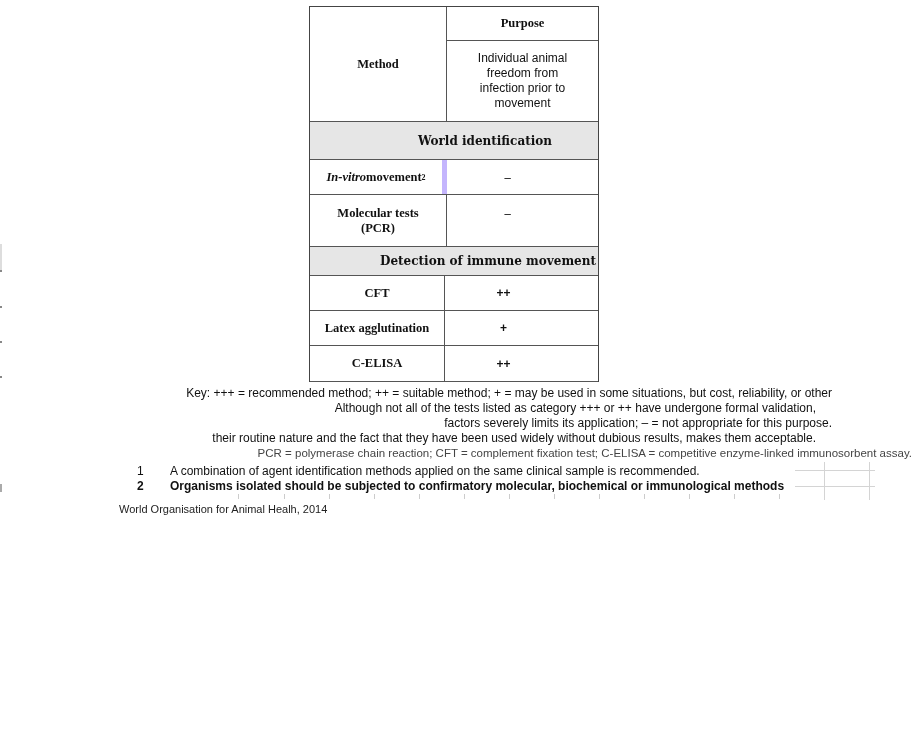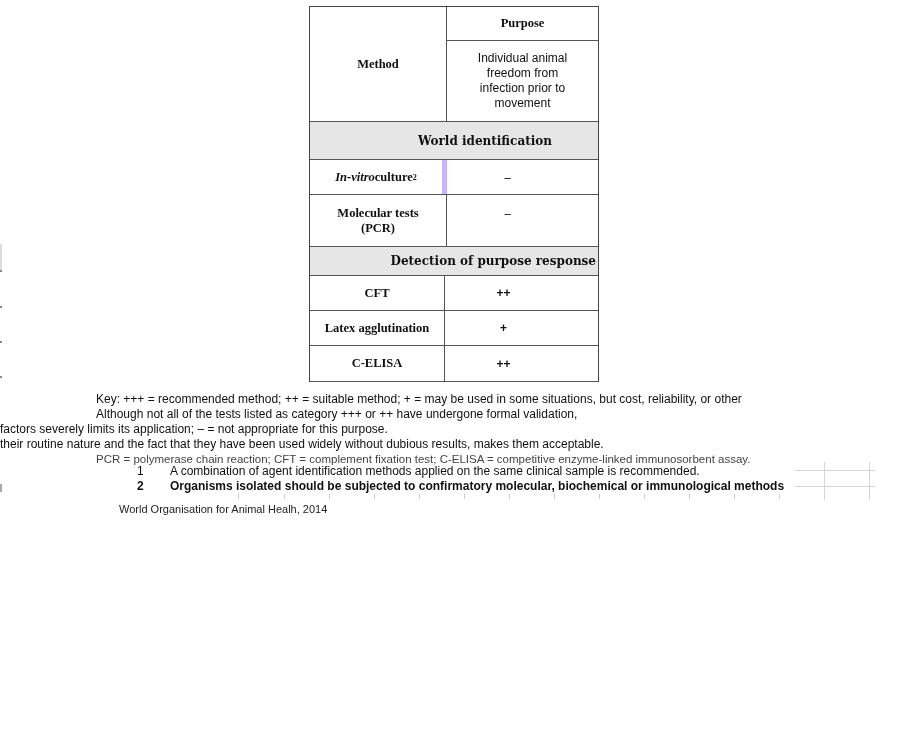--- a/index.html
+++ b/index.html
@@ -3,21 +3,21 @@
 <meta charset="utf-8">
 <style>
   html, body { margin:0; padding:0; background:#ffffff; }
   body { width:912px; height:734px; position:relative; overflow:hidden;
          font-family:"Liberation Sans", sans-serif; color:#111; }
   .tbl { position:absolute; left:309px; top:6px; width:288px; border:1px solid #444; border-bottom:none; }
   .row { position:relative; border-bottom:1px solid #555; box-sizing:border-box; display:flex; }
   .cell { box-sizing:border-box; display:flex; align-items:center; justify-content:center; text-align:center; }
   .bold { font-weight:bold; font-size:12.5px;font-family:Liberation Serif, serif; }
   .sec { background:#e6e6e6; font-family:"DejaVu Serif", serif; font-weight:bold; font-size:12px; }
-  .notes { position:absolute; left:0; width:832px; font-size:12px; text-align:left; line-height:15px;margin-top:6px; }
+  .notes { position:absolute; left:0; width:832px; font-size:12px; text-align:right; line-height:15px; }
   .fn { position:absolute; left:137px; font-size:12px; }
   .fn .num { display:inline-block; width:33px; }
   .gl { position:absolute; background:#d4d4d4; }
   .tick { position:absolute; top:494px; width:1px; height:5px; background:#ccc; }
   .lm { position:absolute; left:0; width:2px; background:#888; }
 </style>
 </head>
 <body>
 
 <div class="tbl">
@@ -29,32 +29,32 @@
       <div class="cell" style="flex:1; font-size:12px; line-height:15px; padding:0 18px;">Individual animal freedom from infection prior to movement</div>
     </div>
   </div>
 
   <div class="row sec" style="height:38px; justify-content:flex-end; padding-right:46px;">
     <div class="cell">World identification</div>
   </div>
   <div class="row" style="height:35px;">
     <div class="cell bold" style="width:137px; border-right:5px solid #c4b5fd;text-align:right;">
       <span style="font-style:italic;">In-vitro</span>
-        <span> culture</span>
+        <span> movement</span>
         <sup style="font-size:8px;">2</sup>
     </div>
     <div class="cell bold" style="flex:1; padding-right:30px;">–</div>
   </div>
   <div class="row" style="height:52px;">
     <div class="cell bold" style="width:137px; border-right:1px solid #555; padding:0 12px; line-height:15px;">Molecular tests (PCR)</div>
     <div class="cell bold" style="flex:1; padding-right:30px; align-items:flex-start; padding-top:11px;">–</div>
   </div>
 
   <div class="row sec" style="height:29px; justify-content:flex-end; padding-right:2px;">
-    <div class="cell">Detection of purpose response</div>
+    <div class="cell">Detection of immune movement</div>
   </div>
   <div class="row" style="height:35px;">
     <div class="cell bold" style="width:135px; border-right:1px solid #555;">CFT</div>
     <div class="cell" style="flex:1; font-size:12px; font-weight:bold; padding-right:36px;">++</div>
   </div>
   <div class="row" style="height:35px;">
     <div class="cell bold" style="width:135px; border-right:1px solid #555;text-align:right;">Latex agglutination</div>
     <div class="cell" style="flex:1; font-size:12px; font-weight:bold; padding-right:36px;">+</div>
   </div>
   <div class="row" style="height:36px;">

